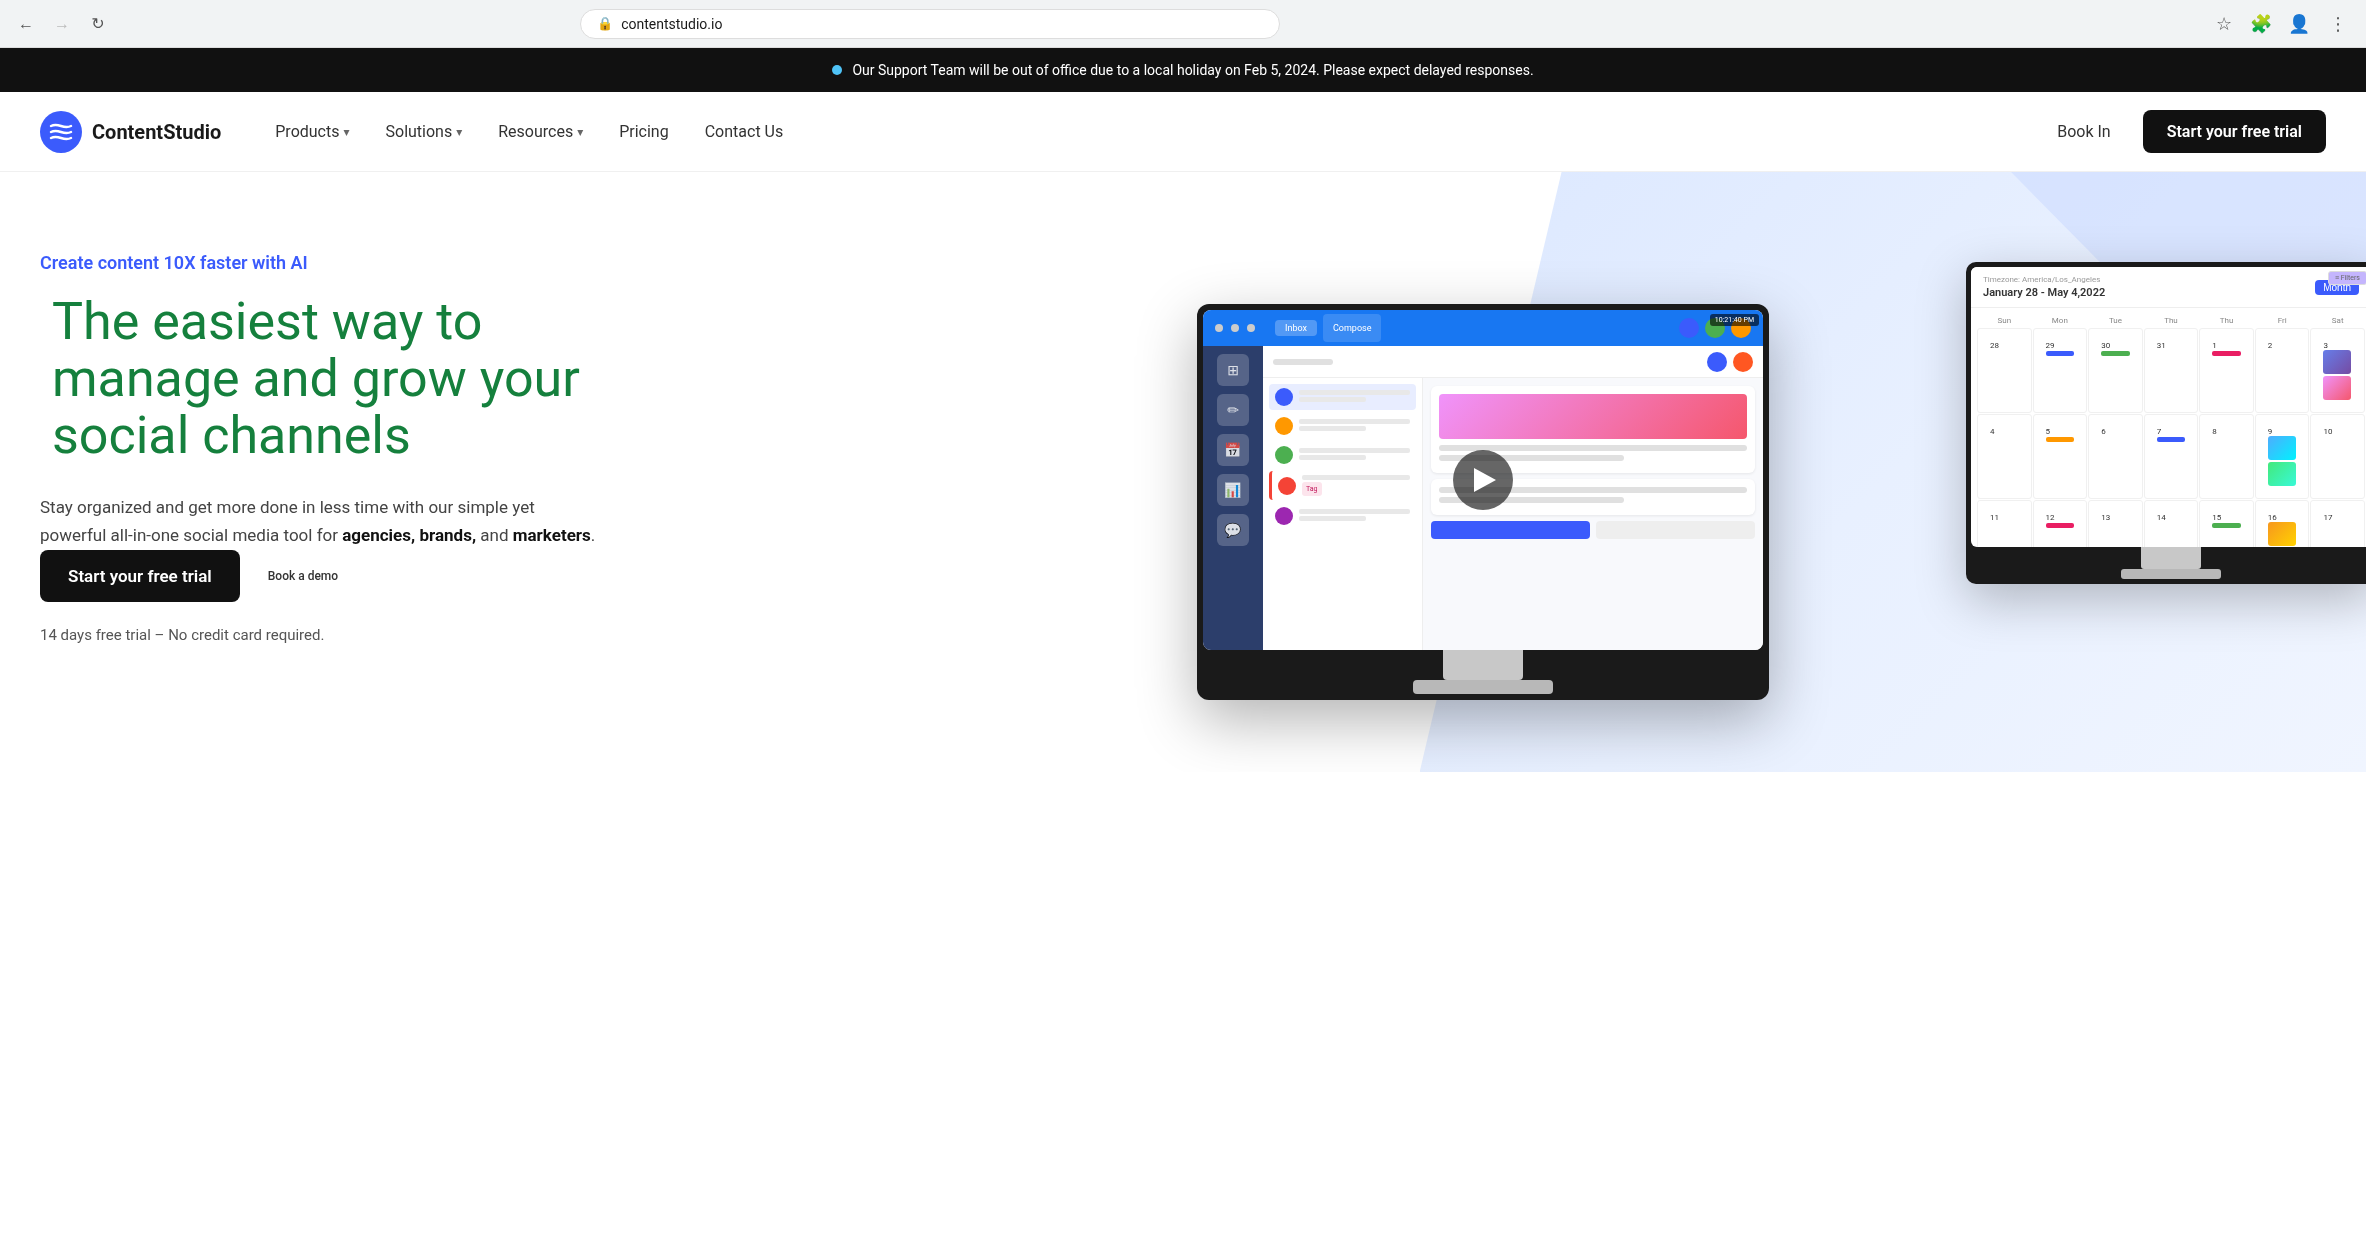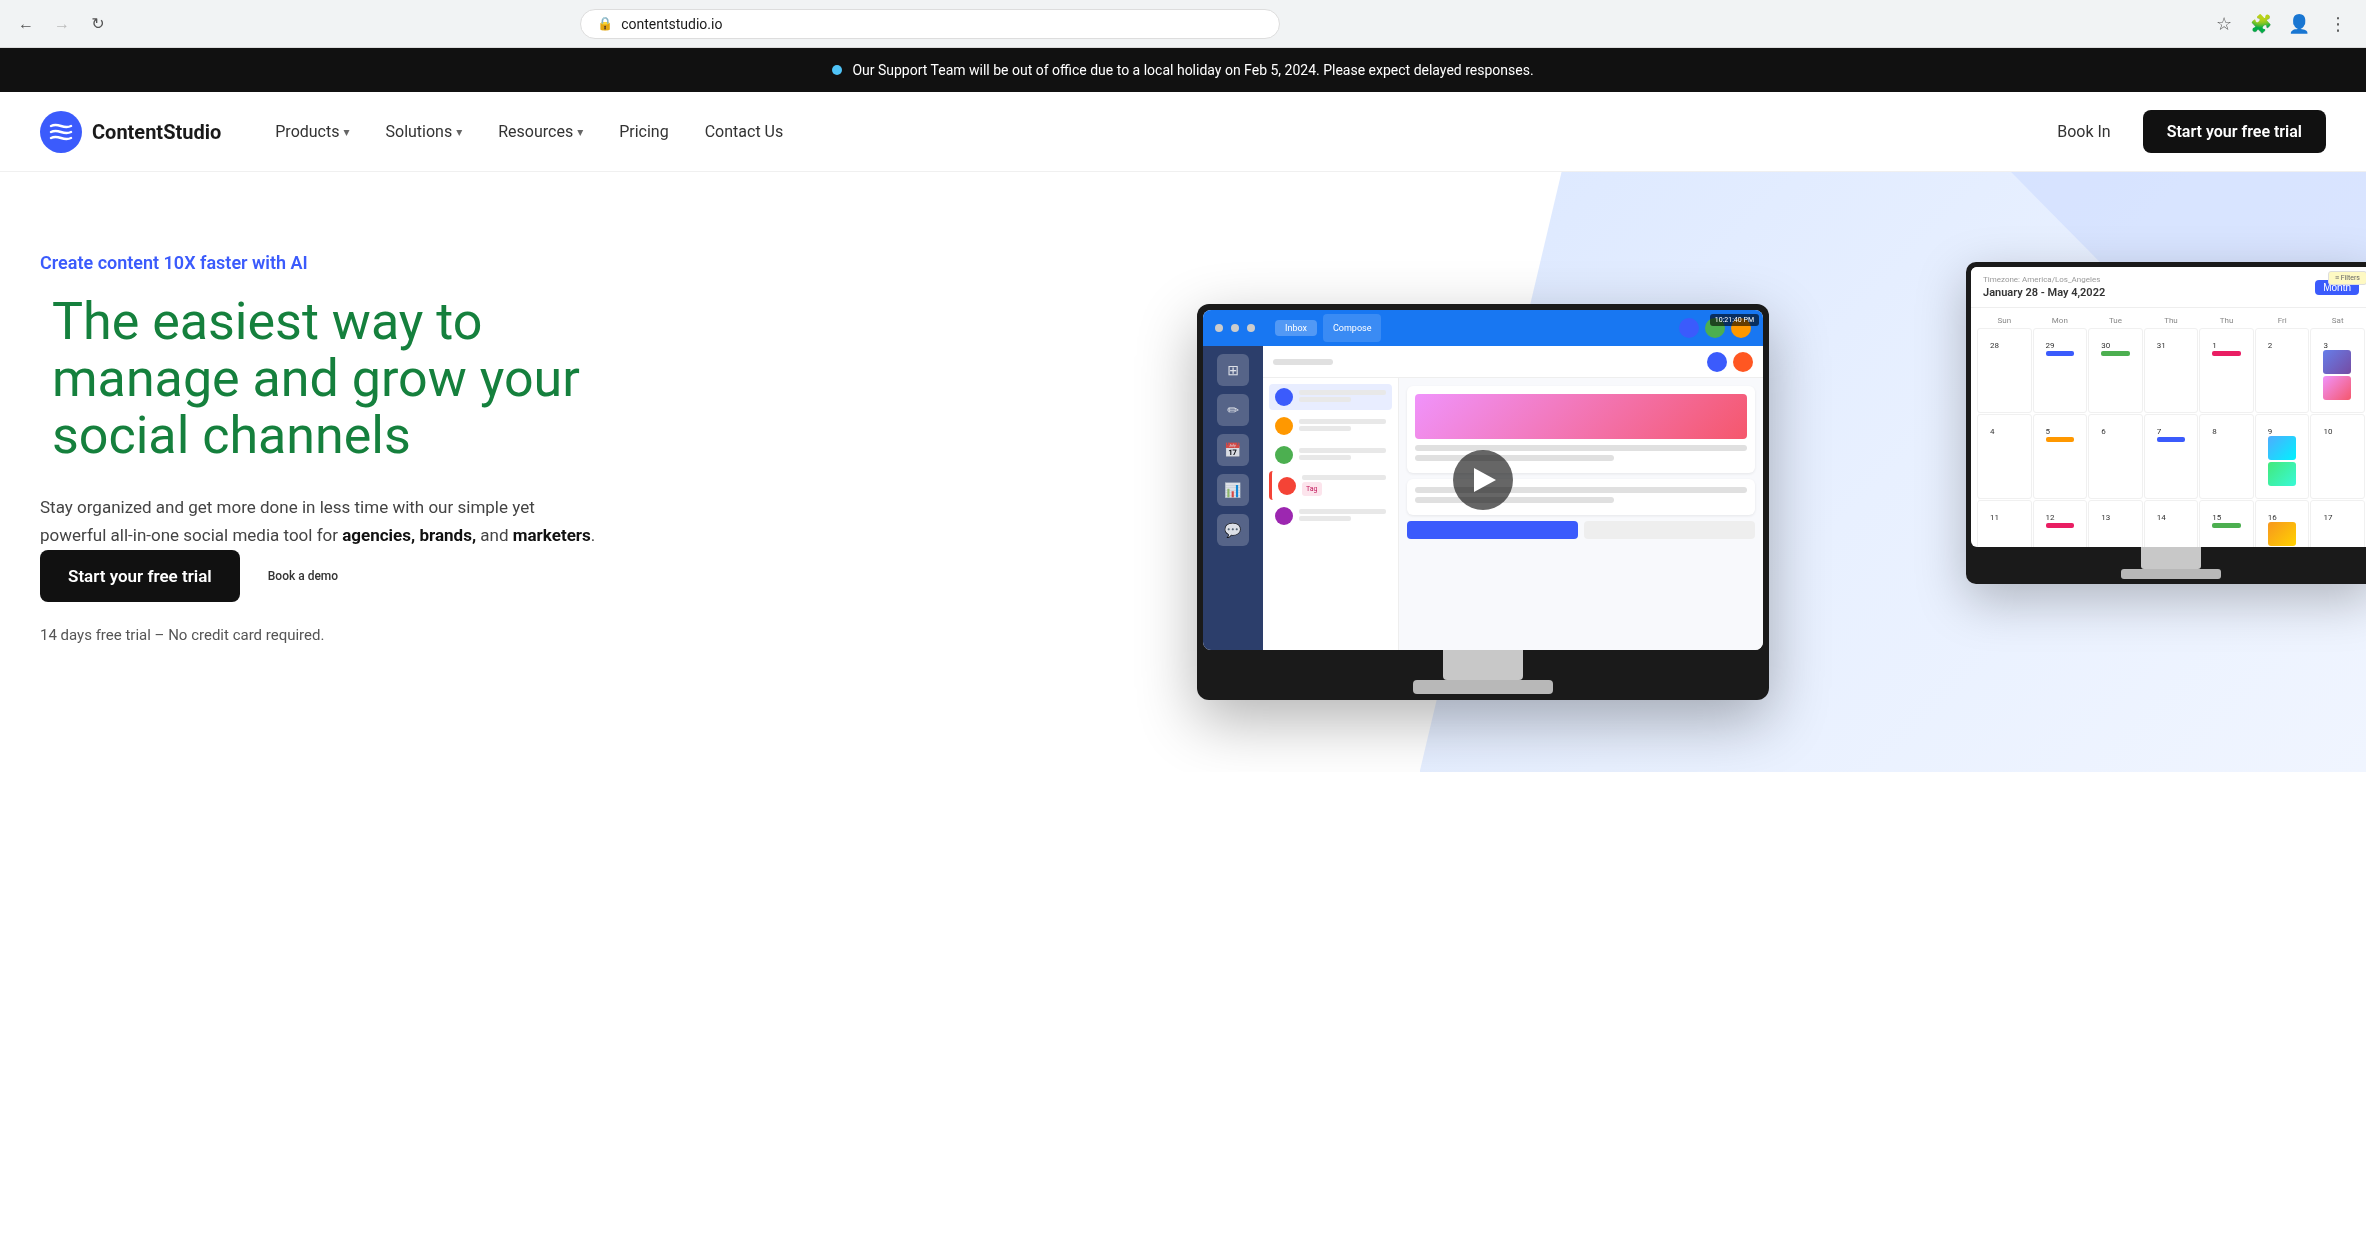--- a/index.html
+++ b/index.html
@@ -482,21 +482,21 @@
       color: #fff;
       font-size: 7px;
       padding: 2px 5px;
       border-radius: 3px;
     }
 
     .filters-badge {
       position: absolute;
       top: 4px;
       right: 4px;
-      background: #fef9c3;
+      background: #c4b5fd;
       border: 1px solid #ddd;
       color: #666;
       font-size: 7px;
       padding: 2px 6px;
       border-radius: 3px;
       cursor: pointer;
     }
   </style>
 </head>
 <body>
@@ -610,21 +610,21 @@
 
           <div class="screen-content">
             <div class="screen-topbar">
               <div style="width:60px; height:6px; background:#e0e0e0; border-radius:3px;"></div>
               <div style="flex:1;"></div>
               <div class="screen-avatar" style="background:#3b5bfc;"></div>
               <div class="screen-avatar" style="background:#ff5722;"></div>
             </div>
             <div style="display:flex; flex:1; overflow:hidden;">
 
-              <div style="width: 136px; border-right: 1px solid #eee; background:#fff;">
+              <div style="width: 160px; border-right: 1px solid #eee; background:#fff;">
                 <div class="screen-list">
                   <div class="screen-list-item" style="background:#e8edff;">
                     <div class="screen-list-avatar" style="background:#3b5bfc;"></div>
                     <div class="screen-list-text">
                       <div class="screen-list-line"></div>
                       <div class="screen-list-line short"></div>
                     </div>
                   </div>
                   <div class="screen-list-item">
                     <div class="screen-list-avatar" style="background:#ff9800;"></div>

